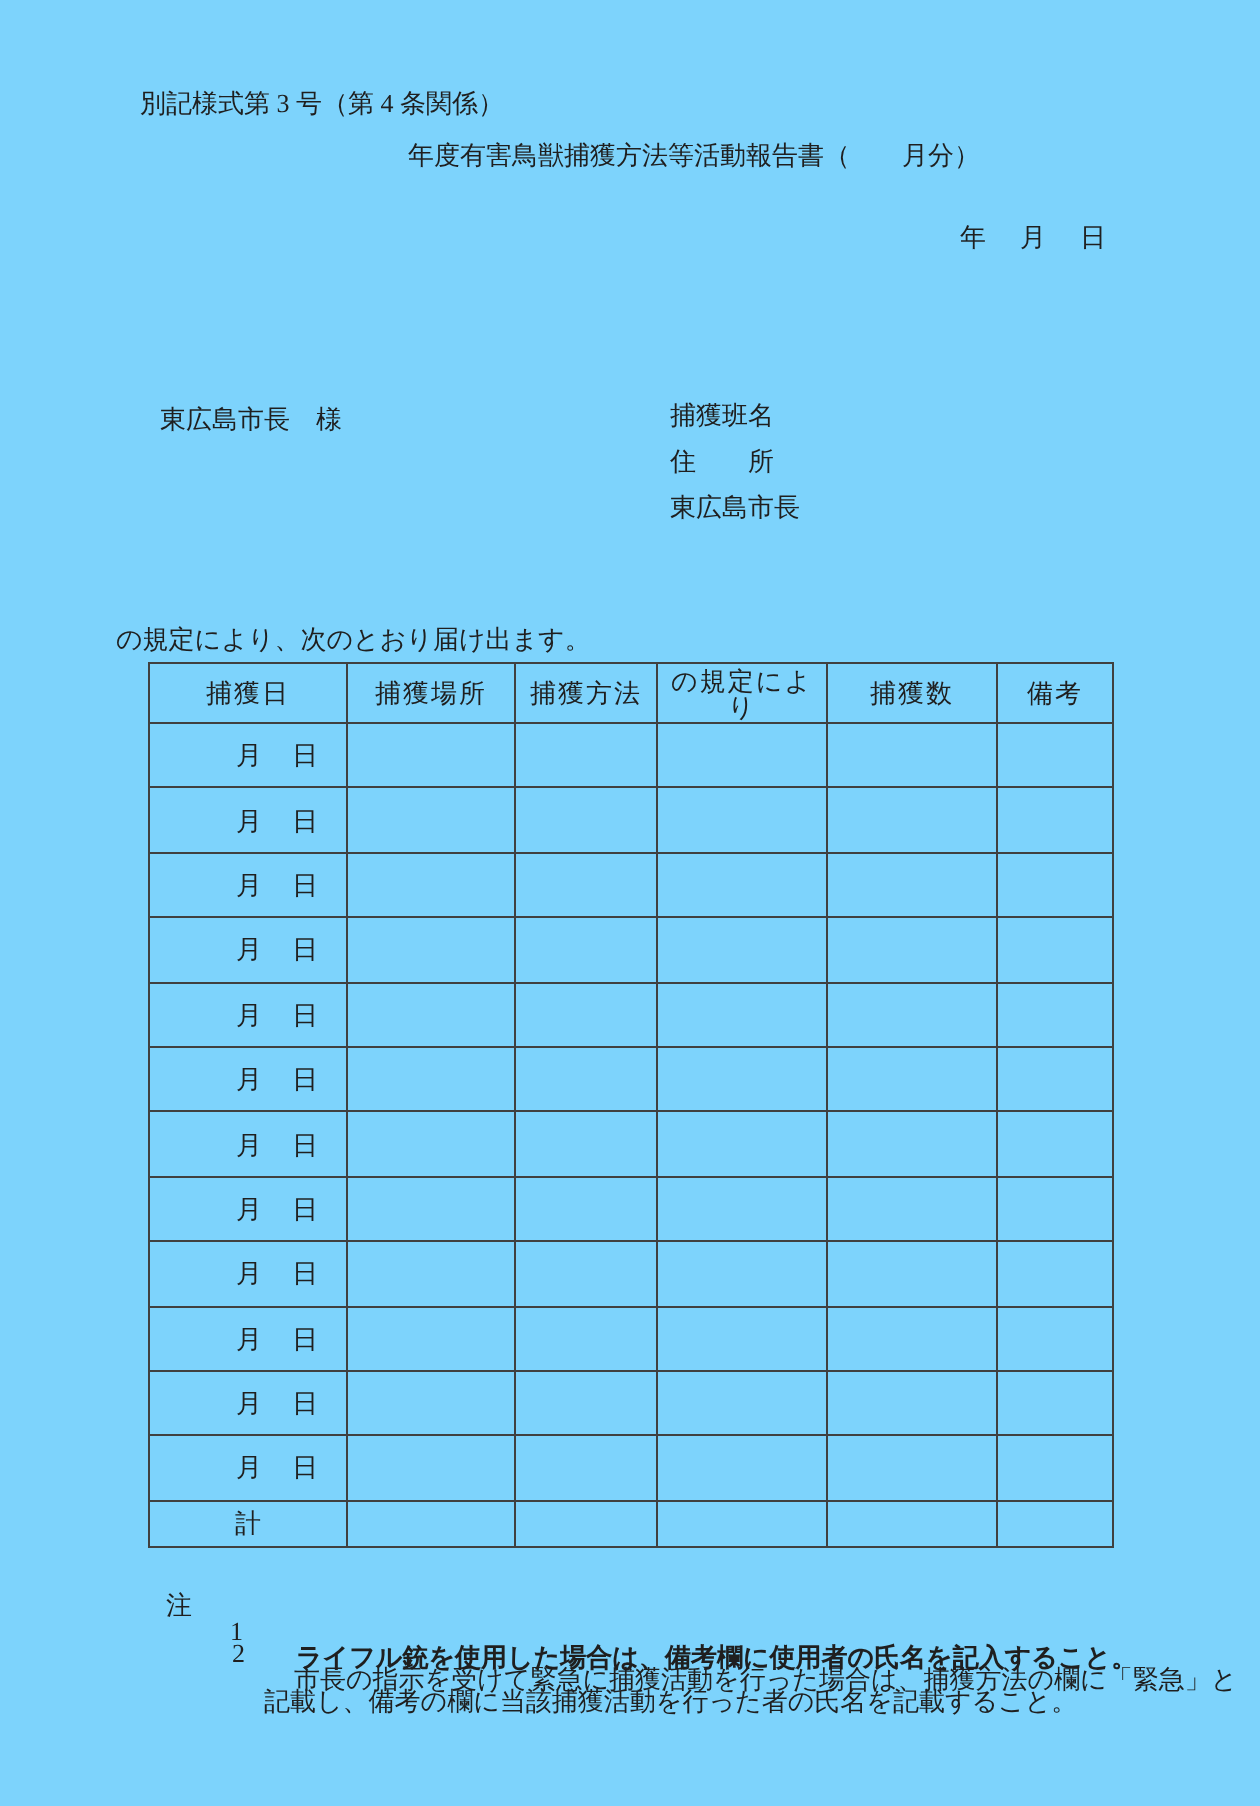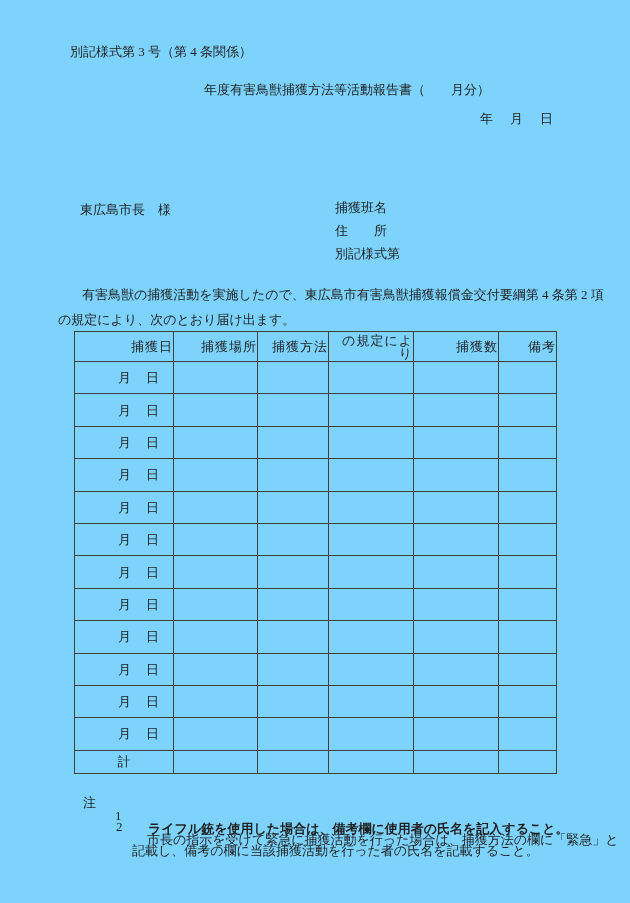--- a/index.html
+++ b/index.html
@@ -10,21 +10,21 @@
     background: #7dd3fc;
     font-family: "Liberation Serif", "DejaVu Serif", serif;
     color: #1f1f1f;
     font-size: 13px;
     line-height: 1;
     overflow: hidden;
   }
   .abs { position: absolute; white-space: pre; }
 
   .form-number { left: 70px; top: 45px; }
-  .doc-title   { left: 204px; top: 71px; margin-top: 12px; }
+  .doc-title   { left: 204px; top: 71px; }
 
   .date-line { left: 480px; top: 112px; display: flex; gap: 17px; }
 
   .addressee { left: 80px; top: 160px; margin-top: 43px; }
 
   .field-line-1 { left: 335px; top: 201px; }
   .field-line-2 { left: 335px; top: 224px; }
   .field-line-3 { left: 335px; top: 247px; }
 
   .body-line-1 { left: 58px; top: 288px; text-indent: 24px; }
@@ -39,21 +39,21 @@
     width: 482px;
   }
   .report-table th, .report-table td {
     border: 1px solid #404040;
     padding: 0;
     font-weight: normal;
     font-size: 13px;
     color: #1f1f1f;
     overflow: hidden;
   }
-  .report-table th { height: 29px; text-align: right; letter-spacing: 1px; }
+  .report-table th { height: 29px; text-align: center; letter-spacing: 1px; }
   .report-table td.date-cell {
     height: 31.4px;
   }
   .date-inner {
     display: flex;
     justify-content: flex-end;
     align-items: center;
     gap: 15px;
     padding-right: 14px;
     height: 100%;
@@ -84,23 +84,22 @@
   <div class="abs date-line">
     <span>年</span>
     <span>月</span>
     <span>日</span>
   </div>
 
   <div class="abs addressee">東広島市長　様</div>
 
   <div class="abs field-line-1">捕獲班名</div>
   <div class="abs field-line-2">住　　所</div>
-  <div class="abs field-line-3">別記様式第</div>
-
-  <div class="abs body-line-1">有害鳥獣の捕獲活動を実施したので、東広島市有害鳥獣捕獲報償金交付要綱第 4 条第 2 項</div>
+  <div class="abs field-line-3">東広島市長</div>
+
   <div class="abs body-line-2">の規定により、次のとおり届け出ます。</div>
 
   <table class="report-table">
     <colgroup id="table-cols">
         <col style="width: 99px;">
         <col style="width: 84px;">
         <col style="width: 71px;">
         <col style="width: 85px;">
         <col style="width: 85px;">
         <col style="width: 58px;">

